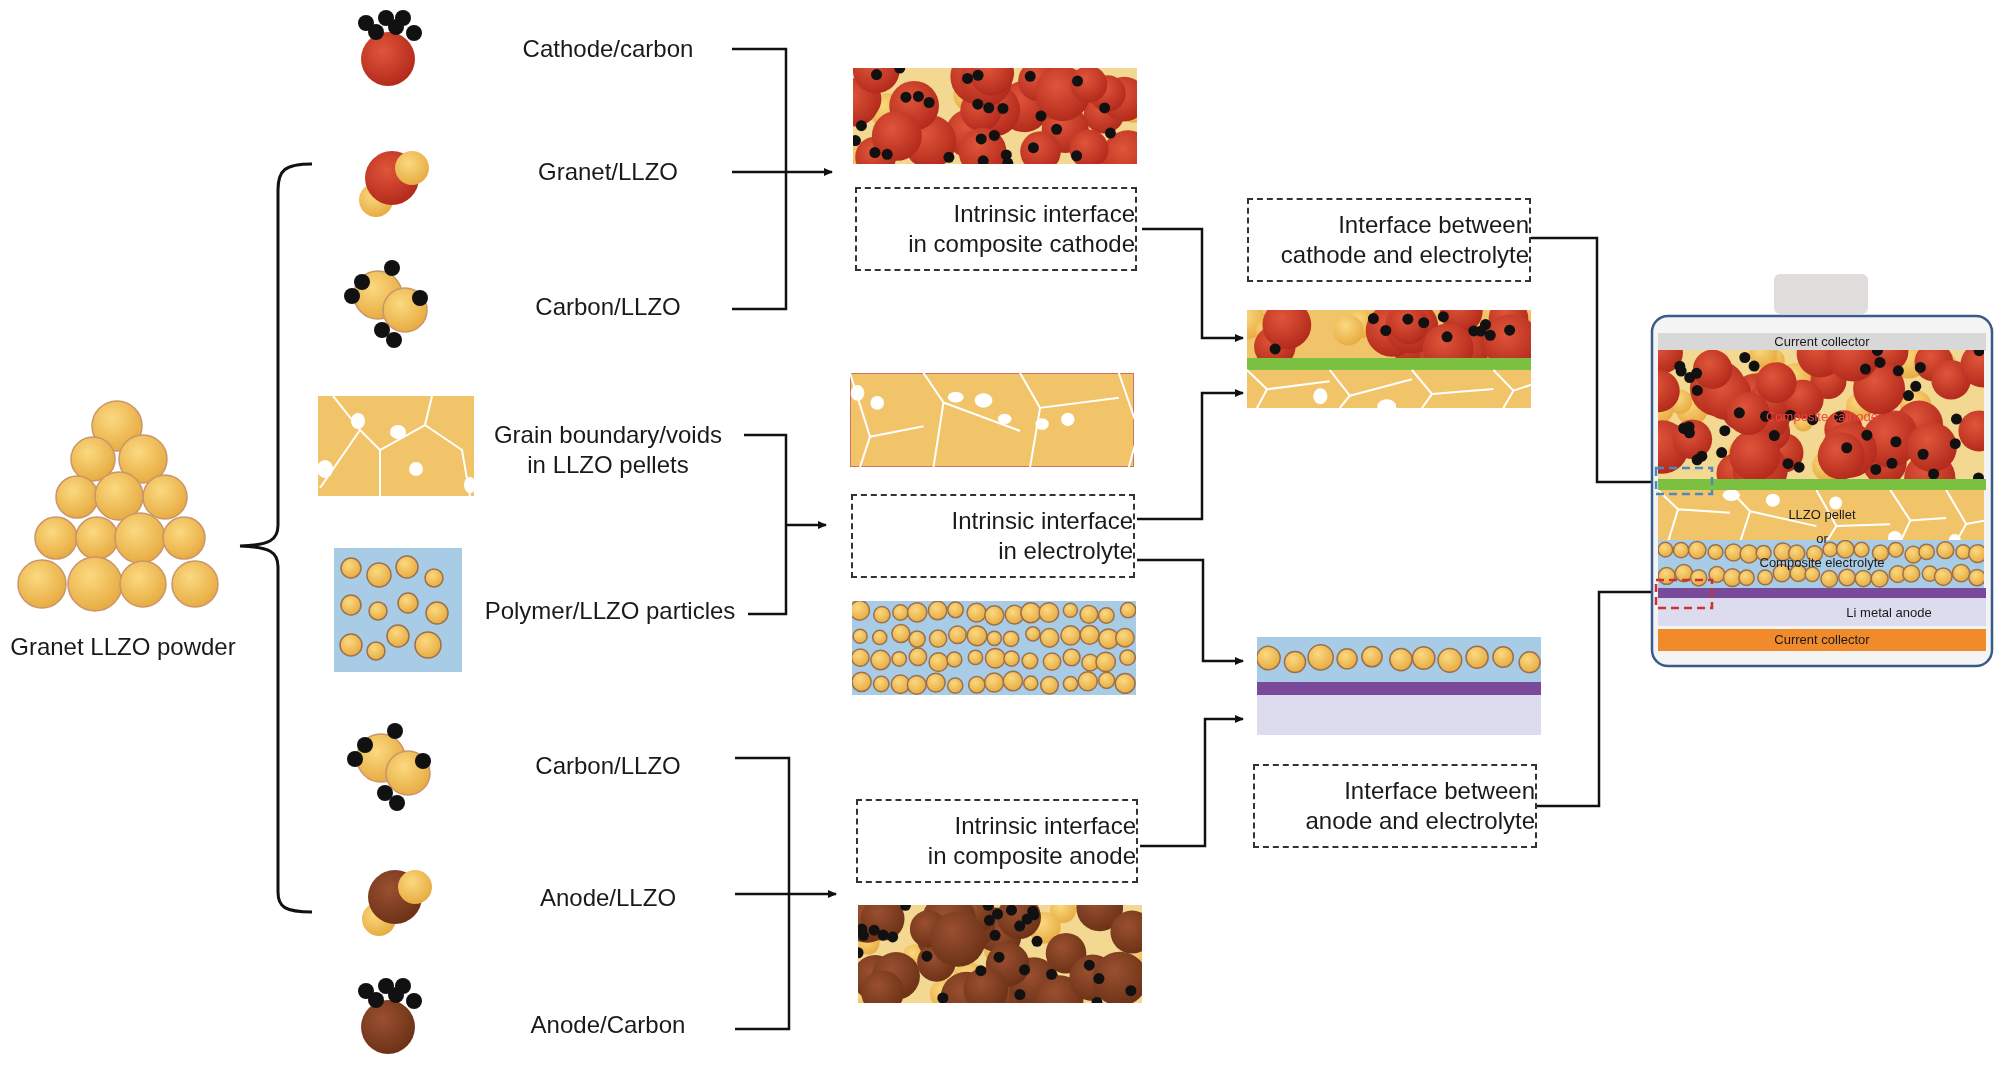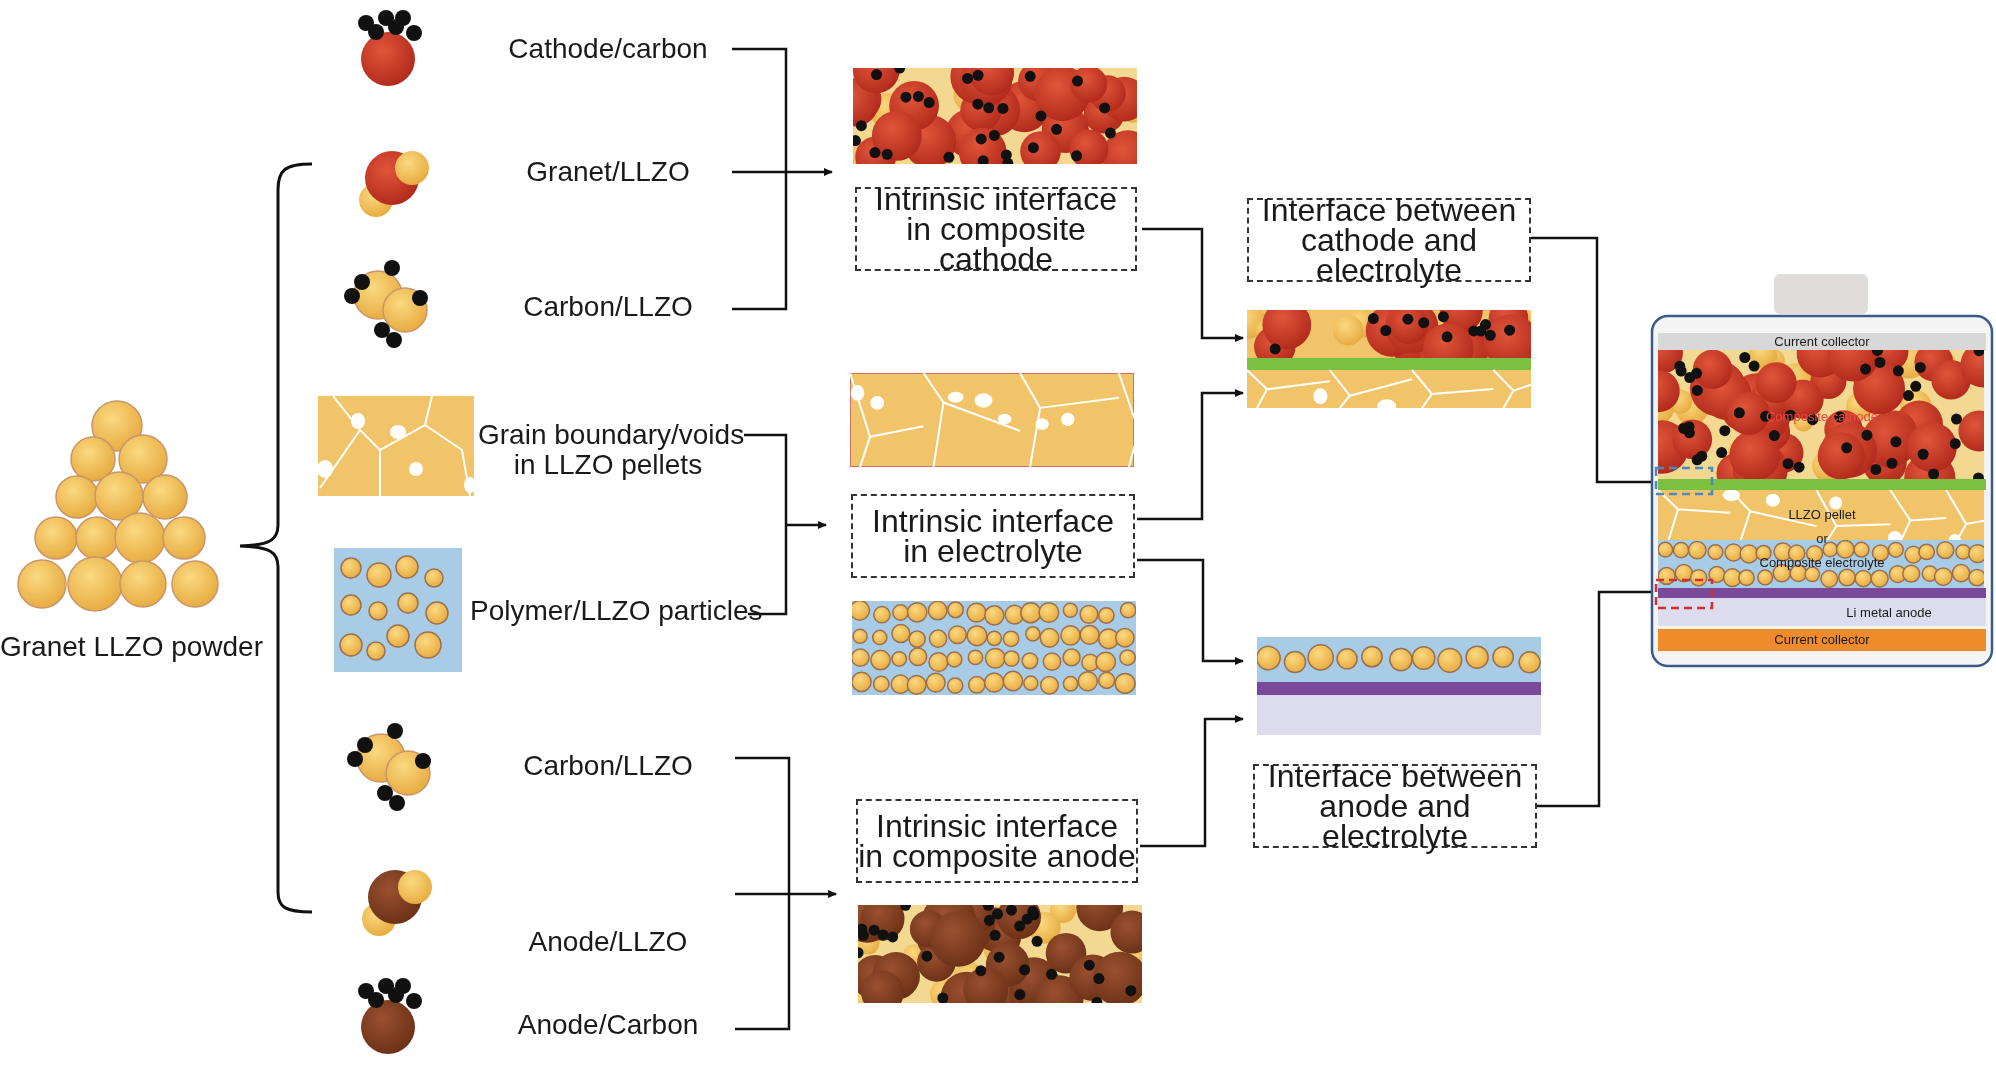--- a/index.html
+++ b/index.html
@@ -1,22 +1,22 @@
 <!DOCTYPE html>
 <html><head>
 <meta charset="utf-8">
 <style>
   html, body { margin: 0; padding: 0; background: #ffffff; }
   body { width: 1996px; height: 1075px; position: relative; overflow: hidden;
          font-family: "Liberation Sans", sans-serif; color: #1a1a1a; }
   svg#diagram { position: absolute; left: 0; top: 0; }
-  .lbl { position: absolute; font-size: 28px; text-align: center; white-space: nowrap; line-height: 30px; }
+  .lbl { position: absolute; font-size: 24px; text-align: center; white-space: nowrap; line-height: 30px; }
   .box { position: absolute; border: 2px dashed #333; box-sizing: border-box;
-         font-size: 32px; text-align: center; line-height: 30px;
-         display: flex; flex-direction: column; justify-content: center; align-items: center; }
+         font-size: 24px; text-align: center; line-height: 30px;
+         display: flex; flex-direction: column; justify-content: center; align-items: flex-end; }
   .cell-lbl { position: absolute; font-size: 13px; text-align: center; white-space: nowrap; line-height: 18px; }
 </style>
 </head>
 <body>
 
 <svg id="diagram" width="1996" height="1075" viewBox="0 0 1996 1075">
   <defs>
     <radialGradient id="gLLZO" cx="40%" cy="35%" r="70%">
       <stop offset="0%" stop-color="#fbd980"></stop>
         <stop offset="100%" stop-color="#e6a93e"></stop>
@@ -640,21 +640,21 @@
 
 <div class="lbl" style="left:488px; top:34px; width:240px;">Cathode/carbon</div>
 <div class="lbl" style="left:488px; top:157px; width:240px;">Granet/LLZO</div>
 <div class="lbl" style="left:488px; top:292px; width:240px;">Carbon/LLZO</div>
 <div class="lbl" style="left:478px; top:420px; width:260px;">
   <div>Grain boundary/voids</div>
   <div>in LLZO pellets</div>
 </div>
 <div class="lbl" style="left:470px; top:596px; width:280px;text-align:center;">Polymer/LLZO particles</div>
 <div class="lbl" style="left:488px; top:751px; width:240px;">Carbon/LLZO</div>
-<div class="lbl" style="left:488px; top:883px; width:240px;margin-top:44px;">Anode/LLZO</div>
+<div class="lbl" style="left:488px; top:883px; width:240px;">Anode/LLZO</div>
 <div class="lbl" style="left:488px; top:1010px; width:240px;">Anode/Carbon</div>
 
 <div class="box" style="left:855px; top:187px; width:282px; height:84px;">
   <div>Intrinsic interface</div>
   <div>in composite cathode</div>
 </div>
 <div class="box" style="left:851px; top:494px; width:284px; height:84px;">
   <div>Intrinsic interface</div>
   <div>in electrolyte</div>
 </div>

